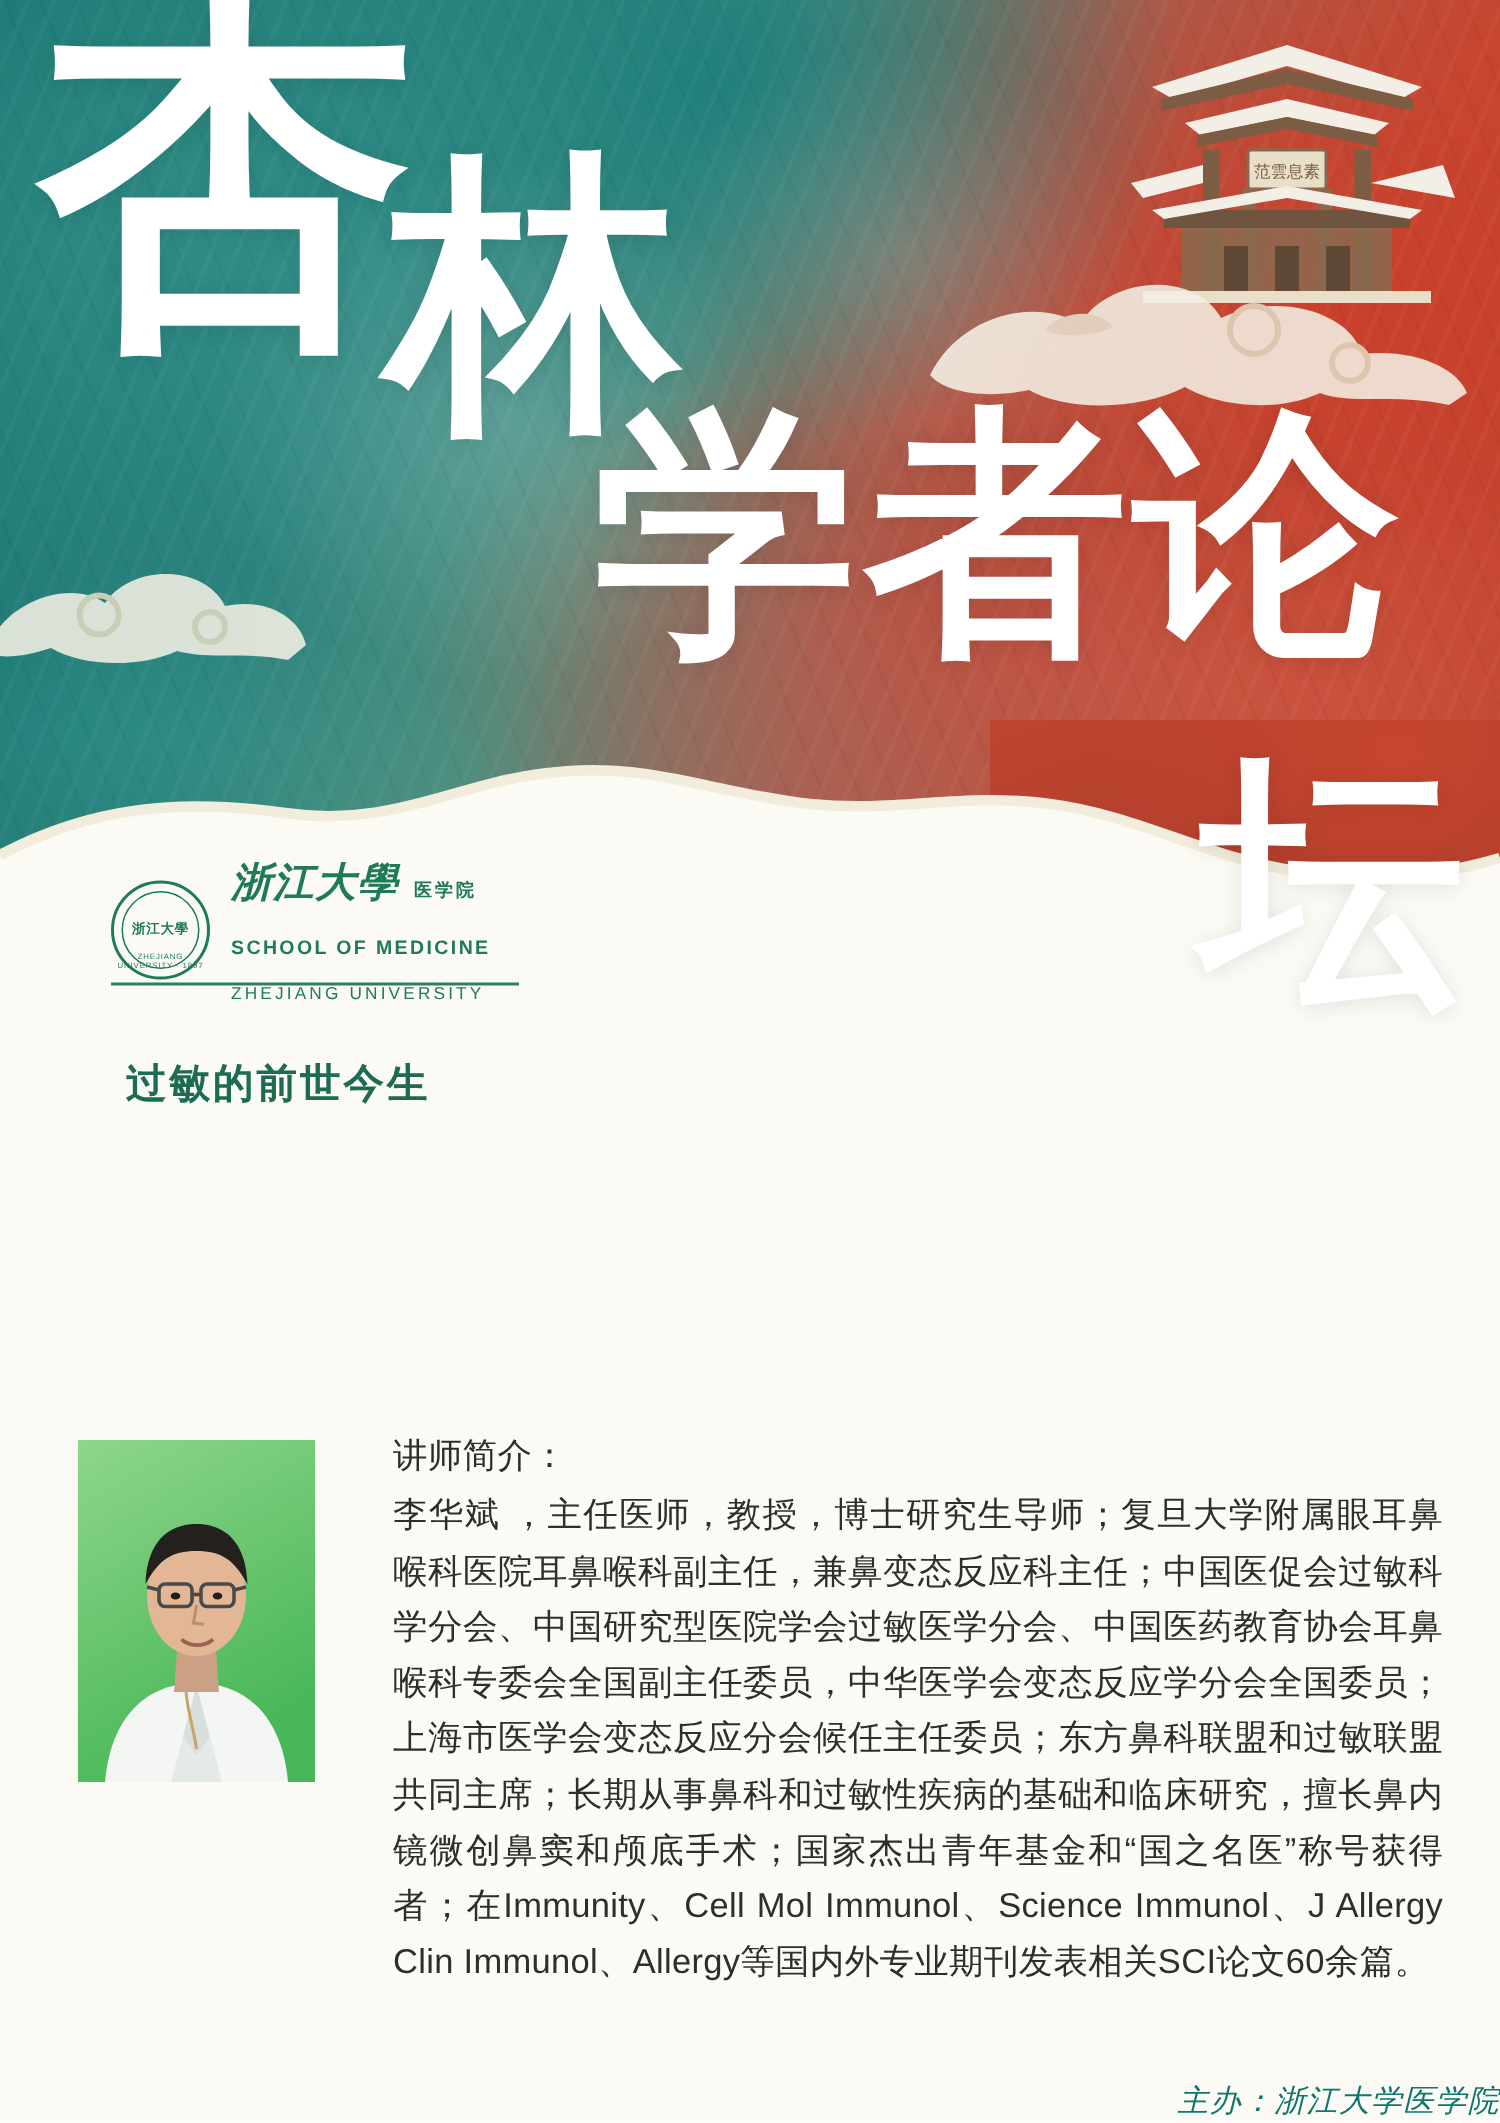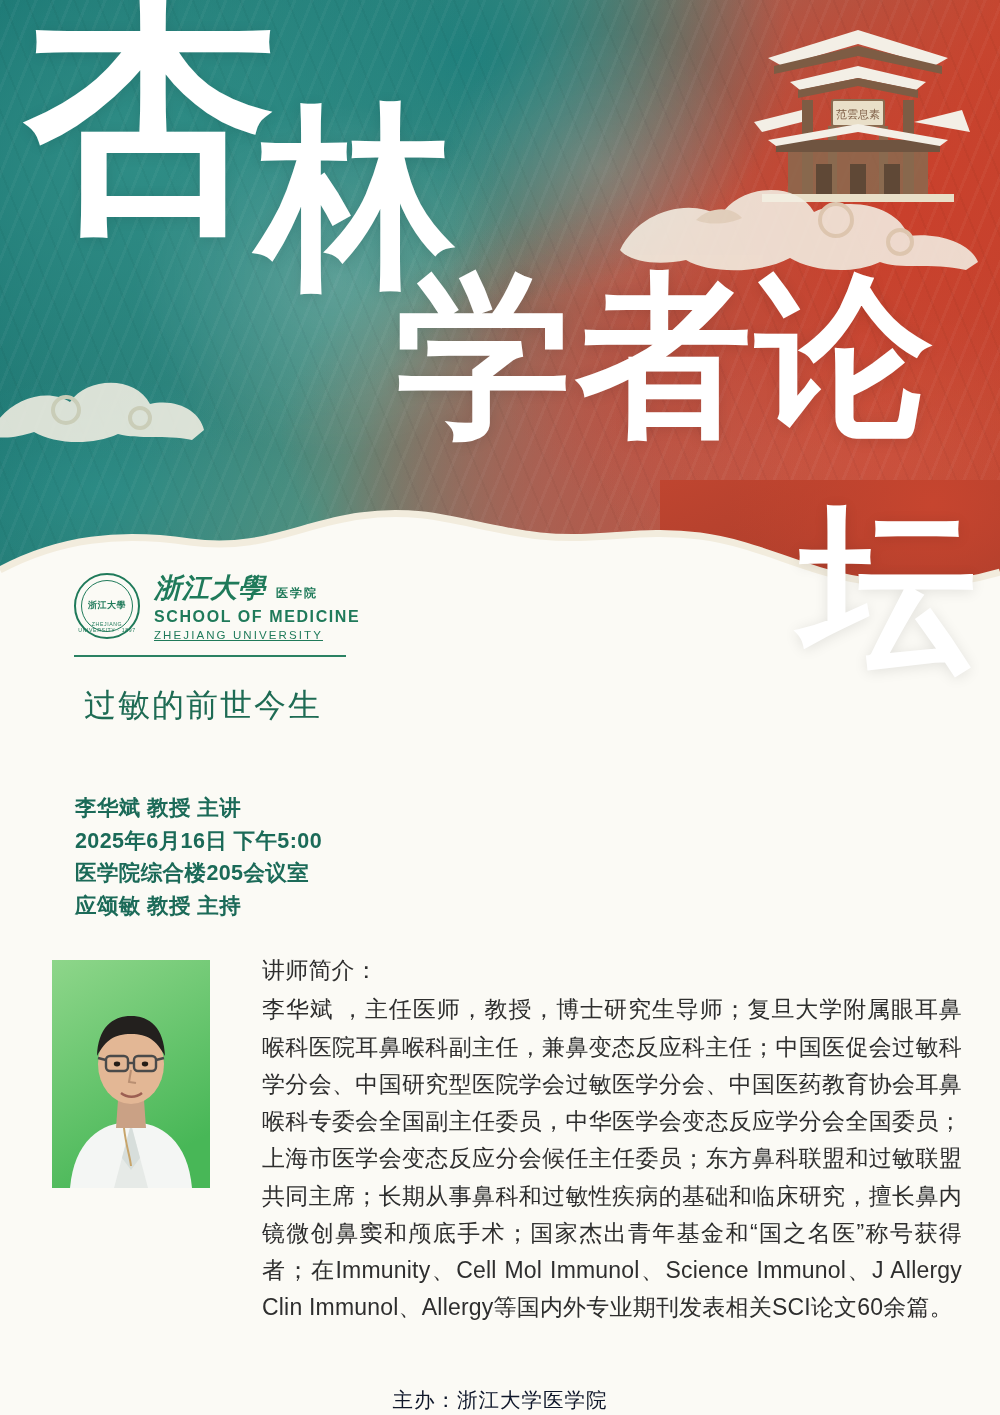--- a/index.html
+++ b/index.html
@@ -140,41 +140,41 @@
   .logo-text { display: flex; flex-direction: column; }
   .logo-cn {
     display: flex; align-items: baseline; gap: 10px;
     color: #1f7a5a;
     font-family: "DejaVu Serif", "Liberation Serif", serif;
     font-weight: 700;
   }
   .logo-cn .cn-main { font-size: 27px; letter-spacing: 1px; font-style: italic; }
   .logo-cn .cn-sub  { font-size: 12px; letter-spacing: 2px; }
   .logo-en-1 {
-    color: #1f7a5a; font-size: 16px; font-weight: 700;
-    letter-spacing: 1.6px; margin-top: 2px;
+    color: #1f7a5a; font-size: 13px; font-weight: 700;
+    letter-spacing: 1.6px; margin-top: 18px;
   }
   .logo-en-2 {
-    color: #1f7a5a; font-size: 11.5px; letter-spacing: 2.1px; margin-top: 3px; text-decoration: underline;
+    color: #1f7a5a; font-size: 11.5px; letter-spacing: 2.1px; margin-top: 18px;
   }
   .logo-divider {
     position: absolute;
     left: 74px; top: 655px;
     width: 272px; height: 1.5px;
     background: #1f7a5a;
     opacity: .95;
   }
 
   
   .lecture-title {
     position: absolute;
-    left: 84px; top: 684px;
-    font-size: 32px;
+    left: 84px; top: 704px;
+    font-size: 27px;
     color: #1e6b54;
-    font-weight: 400;
+    font-weight: 700;
     letter-spacing: 2px;
     font-family: "DejaVu Serif", "Liberation Serif", serif;
   }
 
   
   .meta {
     position: absolute;
     left: 75px; top: 792px;
     color: #1b6a58;
     font-size: 21.5px;
@@ -202,24 +202,25 @@
     line-height: 1.62;
     letter-spacing: .2px;
     text-align: justify;
   }
   .bio .bio-head { display: block; margin-bottom: 2px; }
 
   
   .footer {
     position: absolute;
     left: 0; right: 0; top: 1386px;
-    text-align: center;
-    color: #0f172a;
+    text-align: right;
+    color: #0f766e;
     font-size: 20.5px;
     letter-spacing: 1px;
+    font-style: italic;
   }
 </style>
 </head>
 <body>
 
 <div id="poster">
 
   <div class="art-band">
     <div class="art-base"></div>
     <div class="art-texture"></div>
@@ -306,26 +307,20 @@
         <span class="cn-sub">医学院</span>
       </div>
       <div class="logo-en-1">SCHOOL OF MEDICINE</div>
       <div class="logo-en-2">ZHEJIANG UNIVERSITY</div>
     </div>
   </div>
   <div class="logo-divider"></div>
 
   <div class="lecture-title">过敏的前世今生</div>
 
-  <div class="meta">
-    <div>李华斌  教授  主讲</div>
-    <div>2025年6月16日 下午5:00</div>
-    <div>医学院综合楼205会议室</div>
-    <div>应颂敏  教授  主持</div>
-  </div>
 
   <div class="photo">
     <svg width="158" height="228" viewBox="0 0 158 228" aria-hidden="true">
       <rect x="0" y="0" width="158" height="228" fill="url(#g)"></rect>
       <defs>
         <linearGradient id="g" x1="0" y1="0" x2="0.4" y2="1">
           <stop offset="0" stop-color="#8ed68a"></stop>
           <stop offset="1" stop-color="#48b757"></stop>
         </linearGradient>
       </defs>

